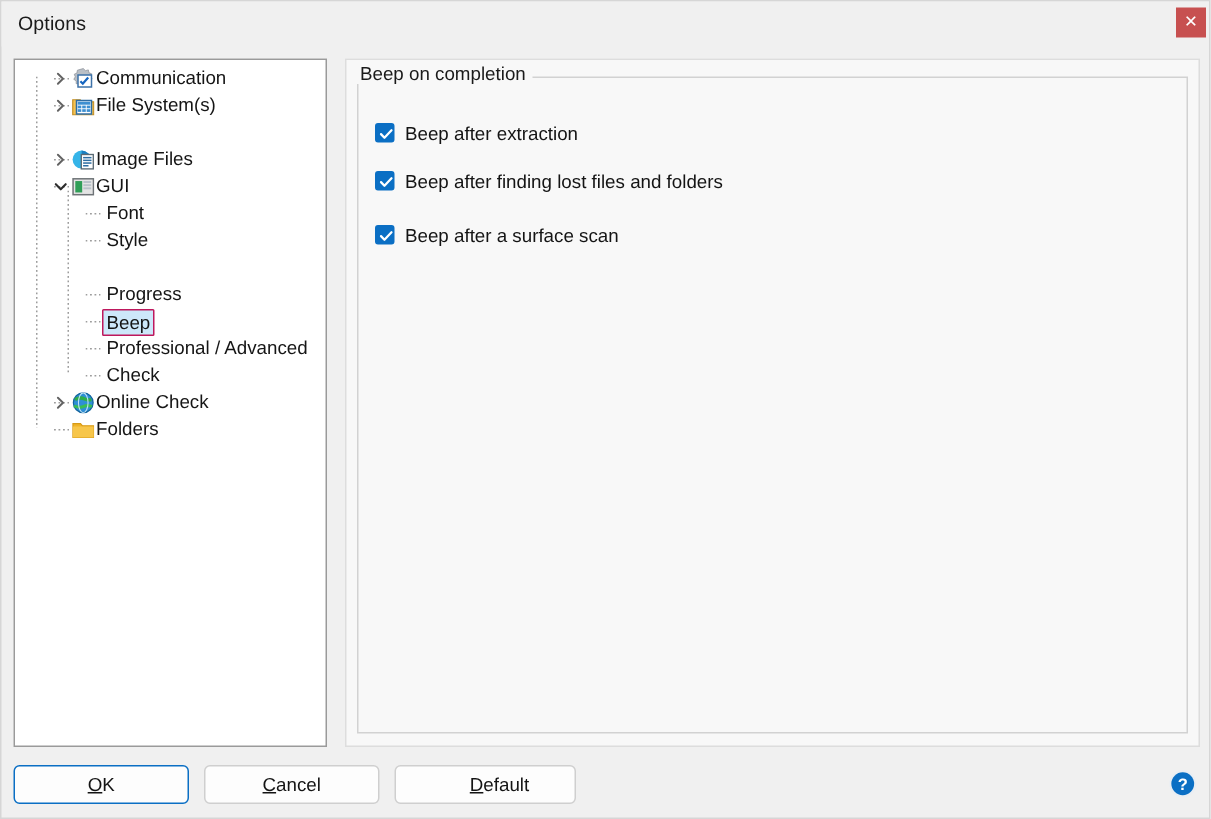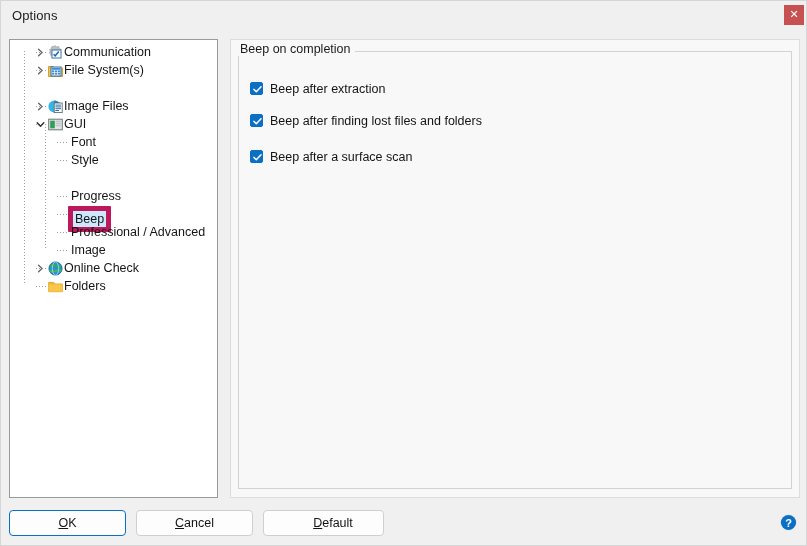--- a/index.html
+++ b/index.html
@@ -67,21 +67,21 @@
     position: absolute;
     top: 1px;
     font-size: 12.5px;
     color: #151515;
     line-height: 16px;
     padding: 0 3px;
     white-space: nowrap;
   }
   .tree-row .lbl.sel {
     background: #cde8fa;
-    border: 5px solid #be185d;
+    border: 1px solid #be185d;
     padding: 0 2px;
     border-radius: 1px;
   }
   .expander {
     position: absolute;
     top: 4px;
     width: 11px; height: 11px;
     cursor: pointer;
   }
   .expander svg { display:block; }
@@ -293,21 +293,21 @@
       <div class="tree-row" style="top: 165px; width: 207px;">
         <div class="hline" style="left: 31px; top: 9px; width: 10px;"></div>
         <span class="lbl sel" style="left: 42px;">Beep</span>
       </div>
       <div class="tree-row" style="top: 183px; width: 207px;">
         <div class="hline" style="left: 31px; top: 9px; width: 10px;"></div>
         <span class="lbl" style="left: 42px;">Professional / Advanced</span>
       </div>
       <div class="tree-row" style="top: 201px; width: 207px;">
         <div class="hline" style="left: 31px; top: 9px; width: 10px;"></div>
-        <span class="lbl" style="left: 42px;">Image</span>
+        <span class="lbl" style="left: 42px;">Check</span>
       </div>
       <div class="tree-row" style="top: 219px; width: 207px;">
         <div class="hline" style="left: 10px; top: 9px; width: 10px;"></div>
         <div class="expander" style="left: 9px;">
           <svg width="11" height="11" viewBox="0 0 11 11">
             <path d="M3.6 2.2 L7 5.5 L3.6 8.8" stroke="#636363" stroke-width="1.3" fill="none" stroke-linecap="round" stroke-linejoin="round"></path>
           </svg>
         </div>
         <div class="tico" style="left: 22px;">
           <svg width="15" height="15" viewBox="0 0 15 15">

